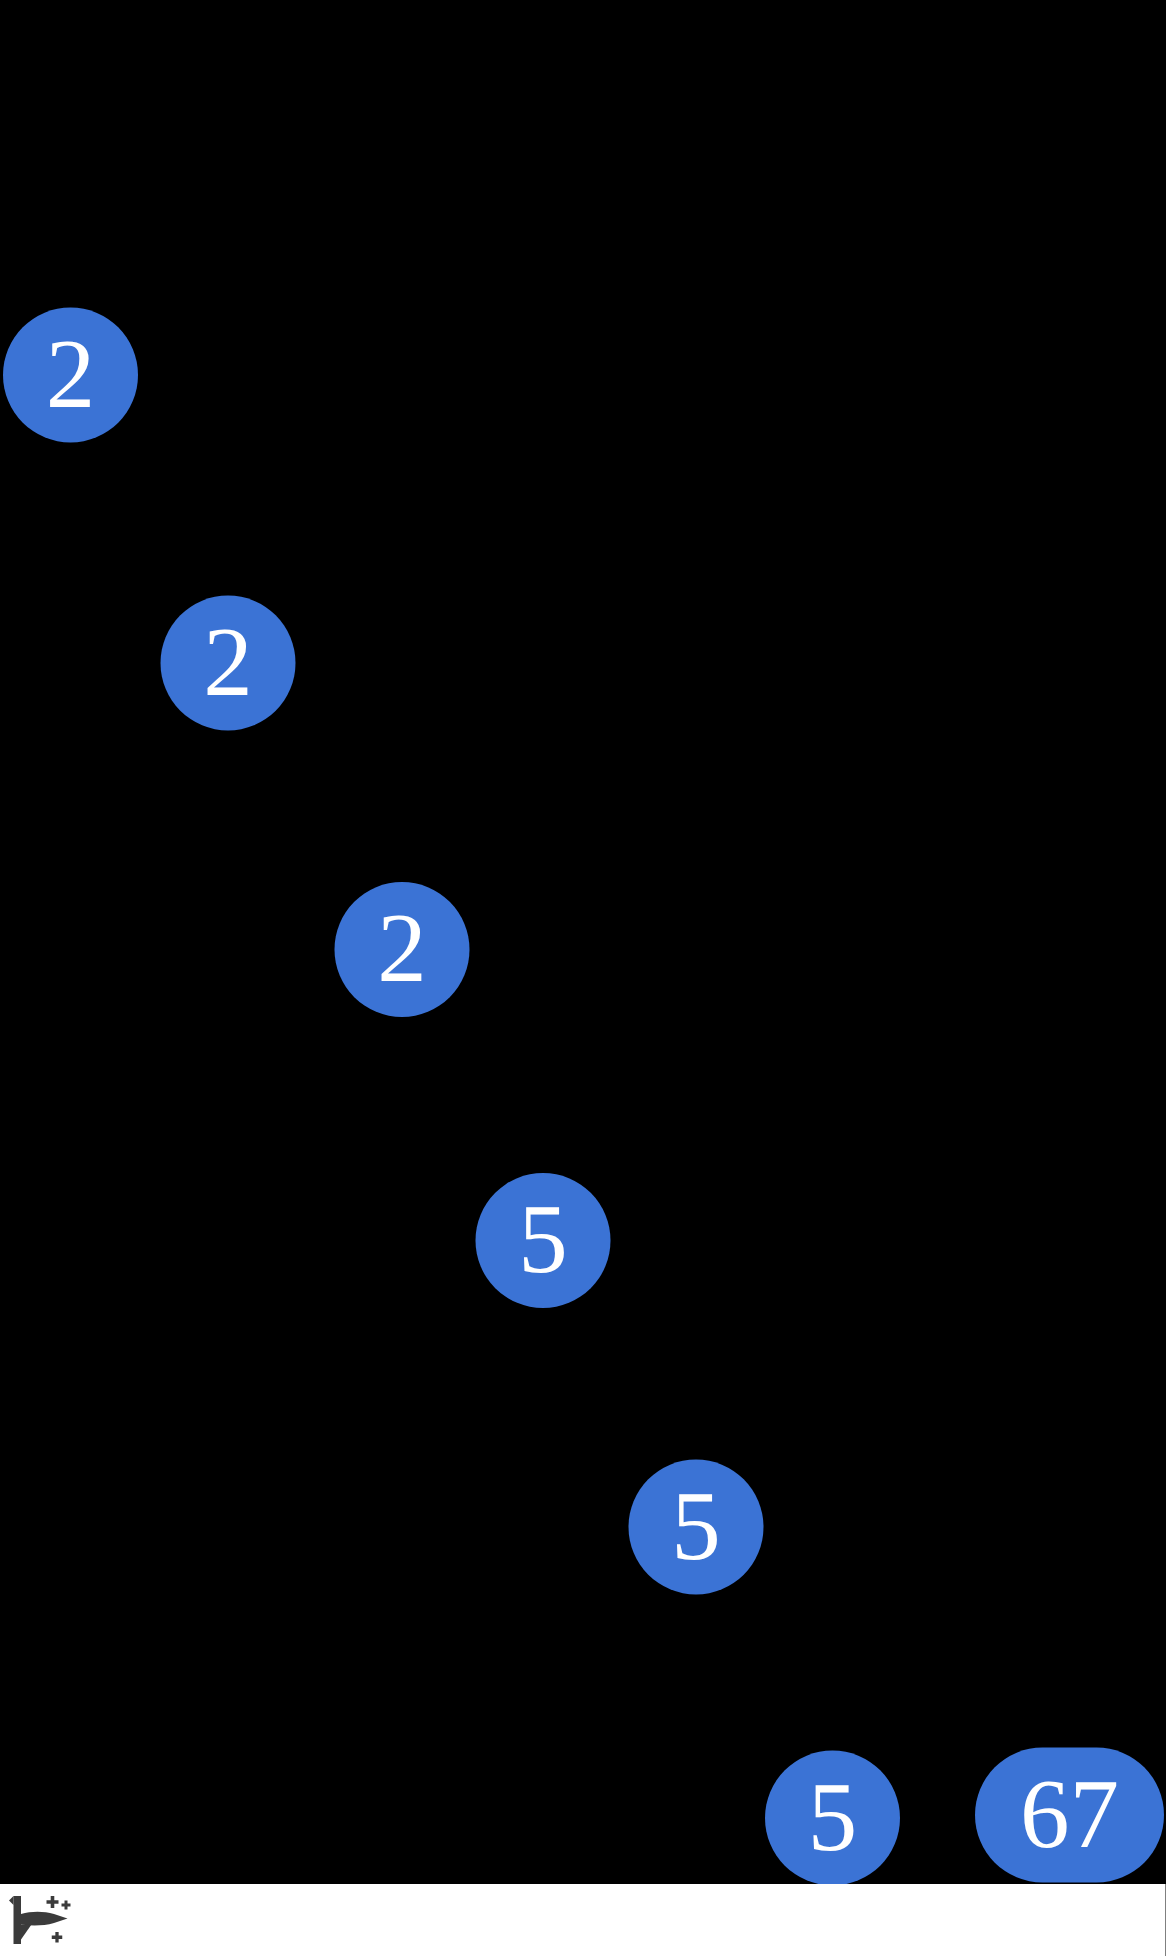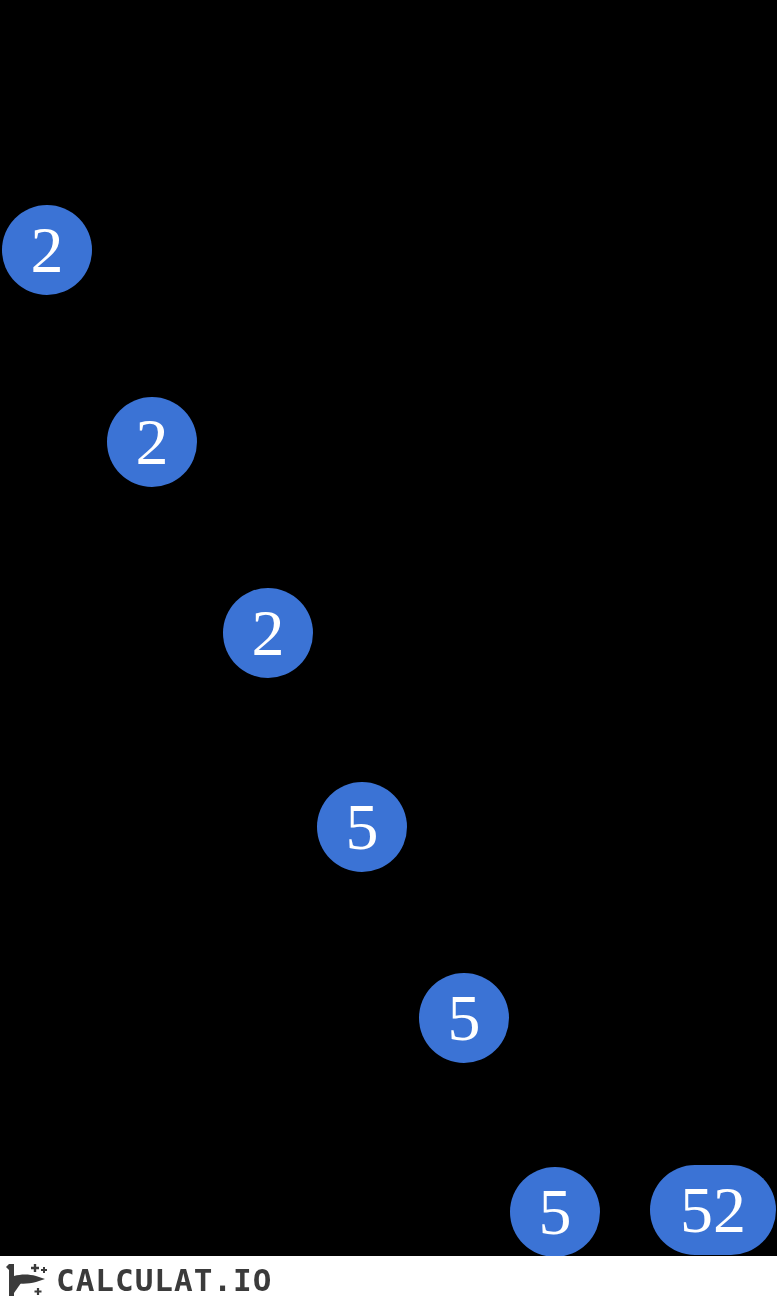--- a/index.html
+++ b/index.html
@@ -65,34 +65,33 @@
 
 <div class="stage">
 
   <div id="nodes-layer">
       <div class="node" style="left: 2px; top: 205px; width: 90px; height: 90px;">2</div>
       <div class="node" style="left: 107px; top: 397px; width: 90px; height: 90px;">2</div>
       <div class="node" style="left: 223px; top: 588px; width: 90px; height: 90px;">2</div>
       <div class="node" style="left: 317px; top: 782px; width: 90px; height: 90px;">5</div>
       <div class="node" style="left: 419px; top: 973px; width: 90px; height: 90px;">5</div>
       <div class="node" style="left: 510px; top: 1167px; width: 90px; height: 90px;">5</div>
-      <div class="node" style="left: 650px; top: 1165px; width: 126px; height: 90px;">52</div>
+      <div class="node" style="left: 650px; top: 1165px; width: 126px; height: 90px;">67</div>
     </div>
 
   <div class="footer">
     <svg class="logo-icon" width="46" height="38" viewBox="0 0 46 38" xmlns="http://www.w3.org/2000/svg">
       <g fill="#3b3b3b" stroke="#3b3b3b">
 
         <rect x="4" y="3" width="5" height="32" stroke="none"></rect>
         <path d="M4 3 L1 6 L4 9 Z" stroke="none"></path>
 
         <path d="M9 15 C16 13 24 13 31 15 L40 18 L31 21 C24 23 16 23 9 22 Z" stroke="none"></path>
         <path d="M9 22 L9 32 L16 22 Z" stroke="none"></path>
 
         <path d="M30 3 v8 M26 7 h8" fill="none" stroke-width="2.4"></path>
         <path d="M39 6 v6 M36 9 h6" fill="none" stroke-width="2"></path>
         <path d="M33 27 v7 M29.5 30.5 h7" fill="none" stroke-width="2.2"></path>
       </g>
     </svg>
-    <span class="logo-text">CALCULAT.IO</span>
   </div>
 
 </div>
 
 </body></html>

